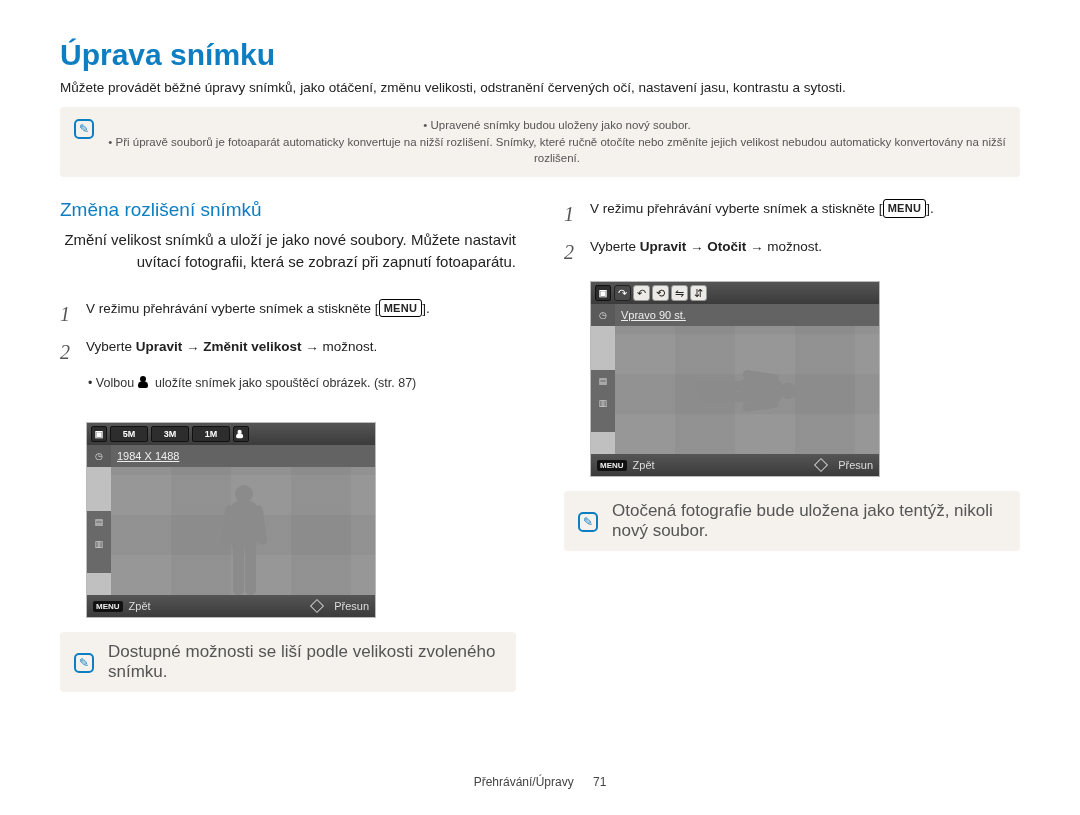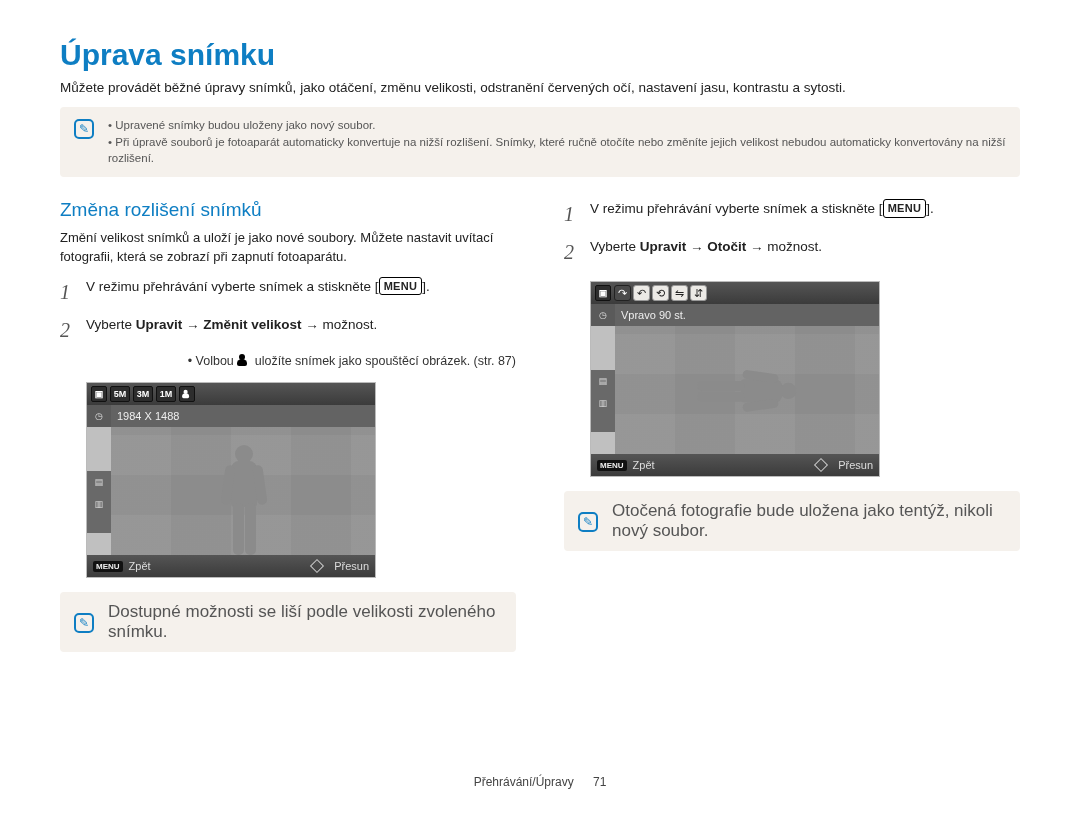--- a/index.html
+++ b/index.html
@@ -40,39 +40,40 @@
     display: flex; align-items: center; justify-content: center;
     font-size: 12px;
     flex: 0 0 20px;
     margin-top: 2px;
   }
   .note-box ul {
     list-style: none;
     font-size: 11.5px;
     color: #555;
     line-height: 1.45;
+    text-align: center;
   }
   .note-box ul li::before {
     content: "• ";
     color: #555;
   }
   .note-box.single { align-items:center; }
   .note-box.single .note-text { font-size: 17px; color: #555; }
   .columns {
     display: flex;
     gap: 48px;
   }
   .col { flex: 1 1 0; }
   h2.section {
     color: #0e7ec3;
     font-size: 19px;
     font-weight: 500;
     margin-bottom: 8px;
   }
-  p.body { font-size: 13px; line-height: 1.45; margin-bottom: 10px; }
+  p.body { font-size: 15px; line-height: 1.45; margin-bottom: 26px; text-align: right; }
   ol.steps { list-style: none; counter-reset: step; }
   ol.steps > li {
     display: flex;
     align-items: flex-start;
     gap: 10px;
     margin-bottom: 8px;
     font-size: 13.5px;
     line-height: 1.5;
   }
   ol.steps > li .num {
@@ -88,22 +89,21 @@
     border-radius: 3px;
     padding: 0 4px;
     font-size: 11px;
     font-weight: 700;
     letter-spacing: 0.3px;
     vertical-align: 1px;
   }
   ul.sub {
     list-style: none;
     margin-left: 28px;
-    margin-bottom: 6px;
-    text-align: right;
+    margin-bottom: 24px;
   }
   ul.sub li {
     font-size: 12.5px;
     color: #333;
     line-height: 1.4;
   }
   ul.sub li::before { content: "• "; }
   .glyph {
     display:inline-block;
     width:14px; height:12px;
@@ -133,21 +133,21 @@
   }
   .lcd .toprow {
     height: 22px;
     background: linear-gradient(#555,#3b3b3b);
     display:flex;
     align-items:center;
     padding:0 4px;
     gap:3px;
   }
   .tricon {
-    width:20px; height:16px;
+    width:38px; height:16px;
     background:#2d2d2d;
     border:1px solid #111;
     border-radius:2px;
     color:#fff;
     font-size:9px;
     display:flex;align-items:center;justify-content:center;
     font-weight:700;
   }
   .tricon.sq { width:16px; }
   .lcd .midrow {
@@ -162,20 +162,21 @@
     color:#ddd; font-size:9px;
   }
   .lcd .midrow .label {
     flex:1;
     background: rgba(0,0,0,0.5);
     color:#eee;
     font-size:11px;
     height:22px;
     display:flex;align-items:center;
     padding-left:6px;
+    text-decoration:underline;
   }
   .lcd .leftcol {
     position:absolute;
     left:0; top:44px; bottom:22px;
     width:24px;
     background: rgba(0,0,0,0.45);
     display:flex; flex-direction:column;
   }
   .lcd .leftcol .ic {
     width:24px; height:22px;

